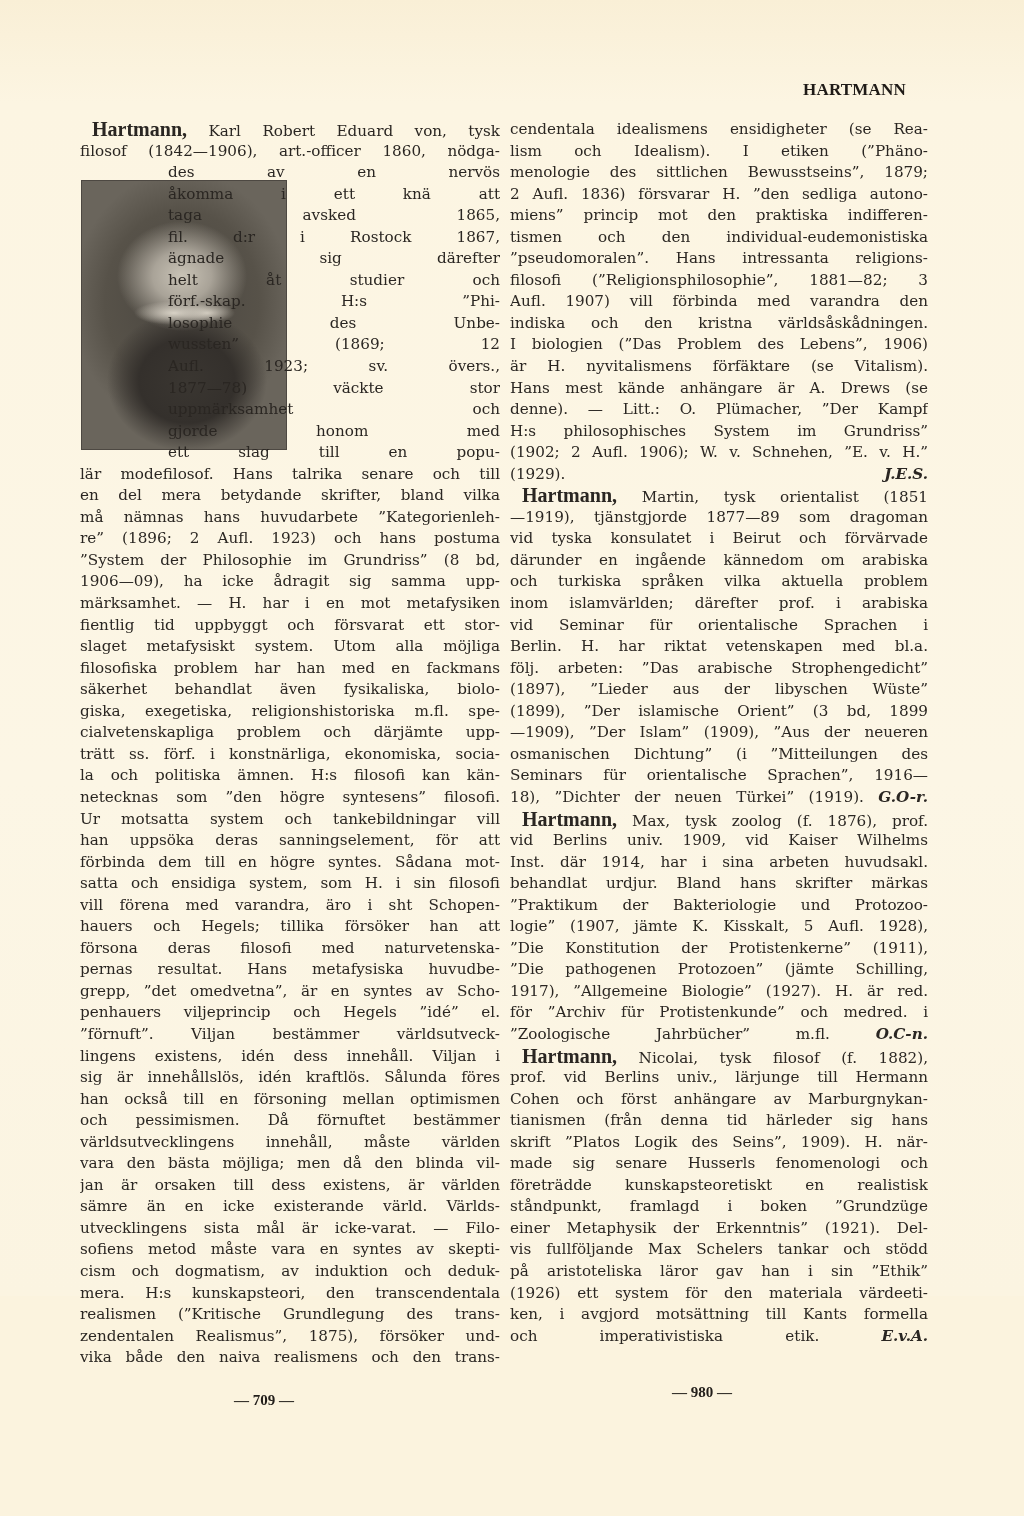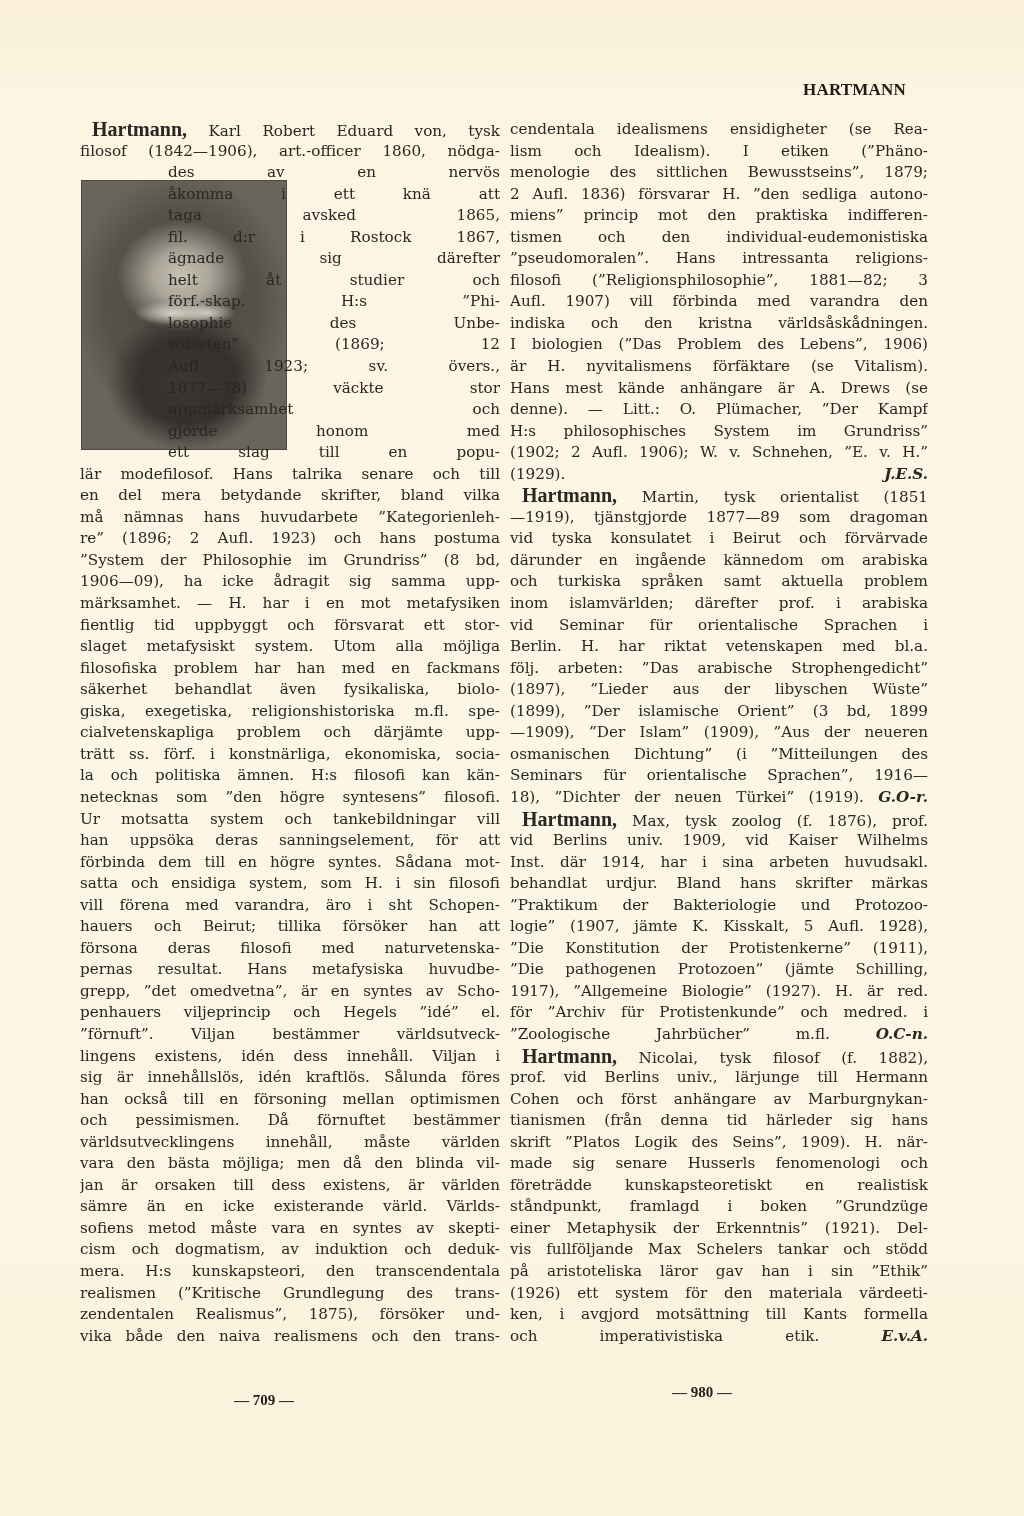--- a/index.html
+++ b/index.html
@@ -94,34 +94,35 @@
     <span class="line">giska, exegetiska, religionshistoriska m.fl. spe-</span>
     <span class="line">cialvetenskapliga problem och därjämte upp-</span>
     <span class="line">trätt ss. förf. i konstnärliga, ekonomiska, socia-</span>
     <span class="line">la och politiska ämnen. H:s filosofi kan kän-</span>
     <span class="line">netecknas som ”den högre syntesens” filosofi.</span>
     <span class="line">Ur motsatta system och tankebildningar vill</span>
     <span class="line">han uppsöka deras sanningselement, för att</span>
     <span class="line">förbinda dem till en högre syntes. Sådana mot-</span>
     <span class="line">satta och ensidiga system, som H. i sin filosofi</span>
     <span class="line">vill förena med varandra, äro i sht Schopen-</span>
-    <span class="line">hauers och Beirut; tillika försöker han att</span>
+    <span class="line">hauers och Hegels; tillika försöker han att</span>
     <span class="line">försona deras filosofi med naturvetenska-</span>
     <span class="line">pernas resultat. Hans metafysiska huvudbe-</span>
     <span class="line">grepp, ”det omedvetna”, är en syntes av Scho-</span>
     <span class="line">penhauers viljeprincip och Hegels ”idé” el.</span>
     <span class="line">”förnuft”. Viljan bestämmer världsutveck-</span>
     <span class="line">lingens existens, idén dess innehåll. Viljan i</span>
     <span class="line">sig är innehållslös, idén kraftlös. Sålunda föres</span>
     <span class="line">han också till en försoning mellan optimismen</span>
     <span class="line">och pessimismen. Då förnuftet bestämmer</span>
     <span class="line">världsutvecklingens innehåll, måste världen</span>
     <span class="line">vara den bästa möjliga; men då den blinda vil-</span>
     <span class="line">jan är orsaken till dess existens, är världen</span>
     <span class="line">sämre än en icke existerande värld. Världs-</span>
+    <span class="line">utvecklingens sista mål är icke-varat. — Filo-</span>
     <span class="line">sofiens metod måste vara en syntes av skepti-</span>
     <span class="line">cism och dogmatism, av induktion och deduk-</span>
     <span class="line">mera. H:s kunskapsteori, den transcendentala</span>
     <span class="line">realismen (”Kritische Grundlegung des trans-</span>
     <span class="line">zendentalen Realismus”, 1875), försöker und-</span>
     <span class="line">vika både den naiva realismens och den trans-</span>
   </div>
 
   <div class="column col-right">
     <span class="line">cendentala idealismens ensidigheter (se Rea-</span>
@@ -139,21 +140,21 @@
     <span class="line">Hans mest kände anhängare är A. Drews (se</span>
     <span class="line">denne). — Litt.: O. Plümacher, ”Der Kampf</span>
     <span class="line">H:s philosophisches System im Grundriss”</span>
     <span class="line">(1902; 2 Aufl. 1906); W. v. Schnehen, ”E. v. H.”</span>
     <span class="line sig"><span>(1929).</span> <span class="initials">J.E.S.</span></span>
 
     <span class="line indent"><span class="hw">Hartmann,</span> <span>Martin, tysk orientalist (1851</span></span>
     <span class="line">—1919), tjänstgjorde 1877—89 som dragoman</span>
     <span class="line">vid tyska konsulatet i Beirut och förvärvade</span>
     <span class="line">därunder en ingående kännedom om arabiska</span>
-    <span class="line">och turkiska språken samt aktuella problem</span>
+    <span class="line">och turkiska språken vilka aktuella problem</span>
     <span class="line">inom islamvärlden; därefter prof. i arabiska</span>
     <span class="line">vid Seminar für orientalische Sprachen i</span>
     <span class="line">Berlin. H. har riktat vetenskapen med bl.a.</span>
     <span class="line">följ. arbeten: ”Das arabische Strophengedicht”</span>
     <span class="line">(1897), ”Lieder aus der libyschen Wüste”</span>
     <span class="line">(1899), ”Der islamische Orient” (3 bd, 1899</span>
     <span class="line">—1909), ”Der Islam” (1909), ”Aus der neueren</span>
     <span class="line">osmanischen Dichtung” (i ”Mitteilungen des</span>
     <span class="line">Seminars für orientalische Sprachen”, 1916—</span>
     <span class="line sig"><span>18), ”Dichter der neuen Türkei” (1919).</span> <span class="initials">G.O-r.</span></span>

